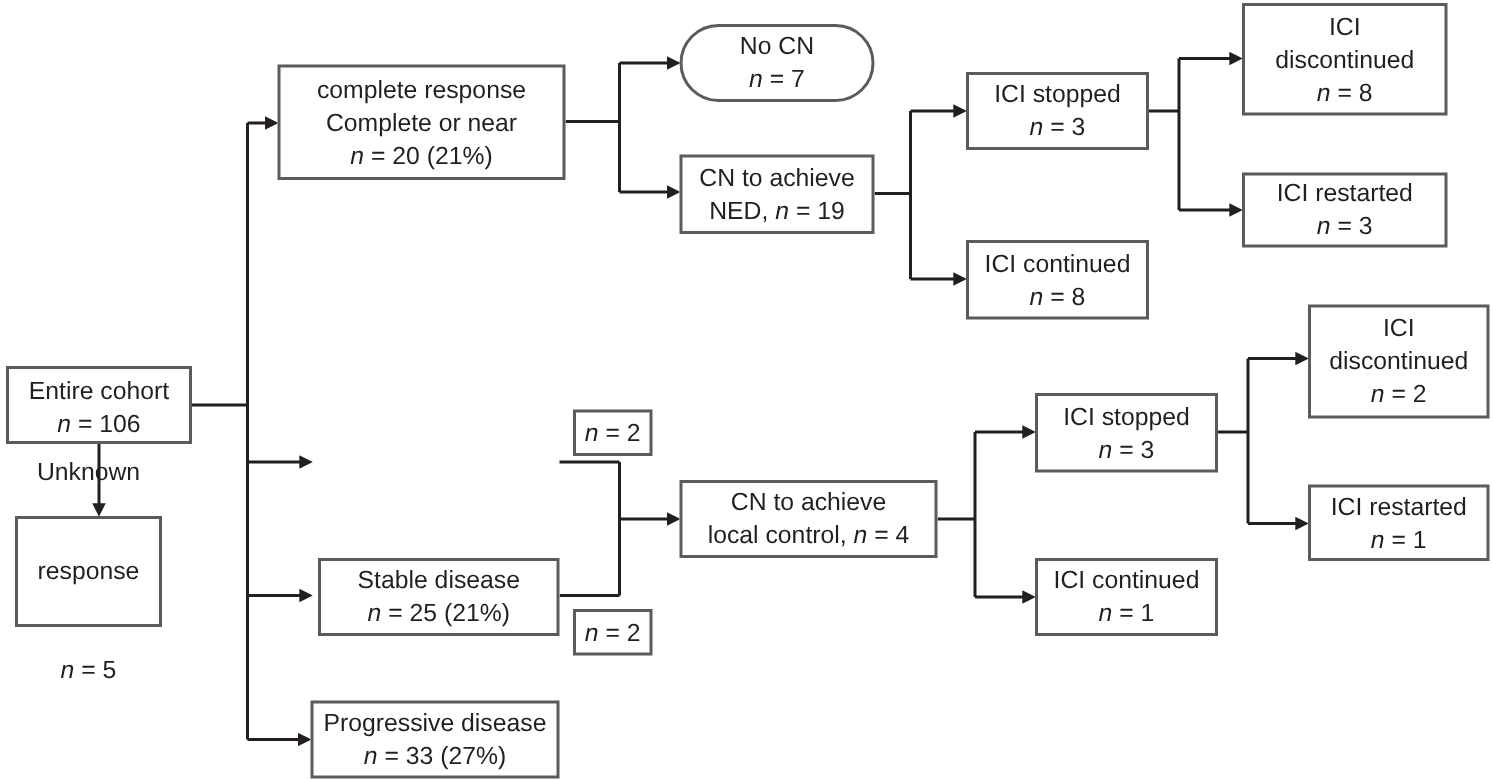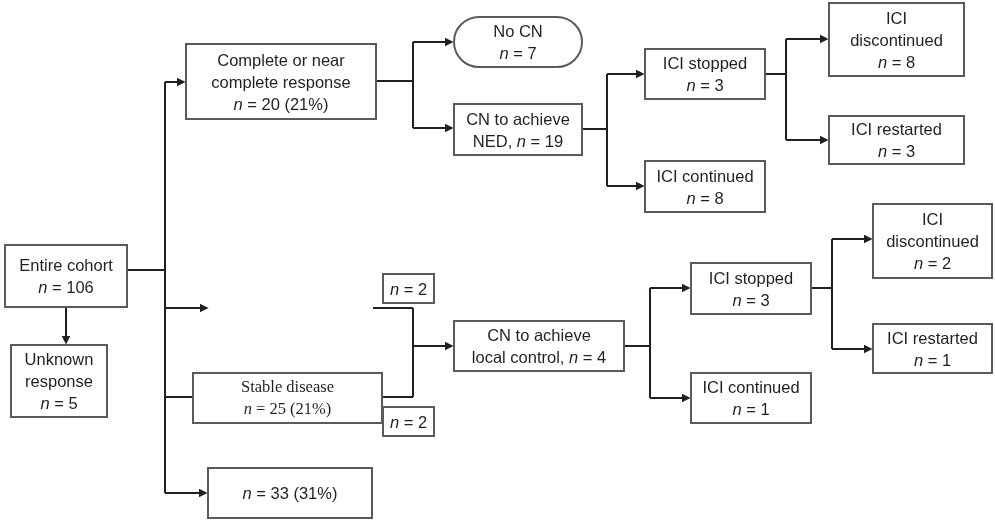--- a/index.html
+++ b/index.html
@@ -72,32 +72,32 @@
     <path class="ln arrow" d="M 786 39 H 820"></path>
     <path class="ln arrow" d="M 786 140 H 820"></path>
     <path class="ln arrow" d="M 413 346 H 445"></path>
     <path class="ln arrow" d="M 650 288 H 682"></path>
     <path class="ln arrow" d="M 650 398 H 682"></path>
     <path class="ln arrow" d="M 832 239 H 864"></path>
     <path class="ln arrow" d="M 832 349 H 864"></path>
   </svg>
 
   <div class="node-layer">
-      <div class="node" style="left: 4px; top: 244px; width: 124px; height: 64px;">
+      <div class="node" style="left: 4px; top: 244px; width: 124px; height: 52px; justify-content: flex-end;">
         <div>Entire cohort</div>
         <div class="count-line"><i>n</i><span> = 106</span></div>
       </div>
-      <div class="node" style="left: 10px; top: 344px; width: 98px; height: 74px;">
+      <div class="node" style="left: 10px; top: 344px; width: 98px; height: 74px; gap: 44px;">
         <div>Unknown</div>
         <div>response</div>
         <div class="count-line"><i>n</i><span> = 5</span></div>
       </div>
       <div class="node" style="left: 185px; top: 43px; width: 192px; height: 77px;">
+        <div>complete response</div>
         <div>Complete or near</div>
-        <div>complete response</div>
         <div class="count-line"><i>n</i><span> = 20 (21%)</span></div>
       </div>
       <div class="node" style="left: 453px; top: 16px; width: 130px; height: 52px; border-radius: 26px;">
         <div>No CN</div>
         <div class="count-line"><i>n</i><span> = 7</span></div>
       </div>
       <div class="node" style="left: 453px; top: 103px; width: 130px; height: 53px;">
         <div>CN to achieve</div>
         <div class="count-line"><span>NED, </span><i>n</i><span> = 19</span></div>
       </div>
@@ -114,21 +114,21 @@
         <div>discontinued</div>
         <div class="count-line"><i>n</i><span> = 8</span></div>
       </div>
       <div class="node" style="left: 828px; top: 115px; width: 137px; height: 50px;">
         <div>ICI restarted</div>
         <div class="count-line"><i>n</i><span> = 3</span></div>
       </div>
       <div class="node" style="left: 382px; top: 273px; width: 53px; height: 31px;">
         <div class="count-line"><i>n</i><span> = 2</span></div>
       </div>
-      <div class="node" style="left: 192px; top: 372px; width: 191px; height: 52px; font-family: Liberation Serif, serif;">
+      <div class="node" style="left: 212px; top: 372px; width: 161px; height: 52px;">
         <div>Stable disease</div>
         <div class="count-line"><i>n</i><span> = 25 (21%)</span></div>
       </div>
       <div class="node" style="left: 382px; top: 406px; width: 53px; height: 31px;">
         <div class="count-line"><i>n</i><span> = 2</span></div>
       </div>
       <div class="node" style="left: 453px; top: 320px; width: 172px; height: 52px;">
         <div>CN to achieve</div>
         <div class="count-line"><span>local control, </span><i>n</i><span> = 4</span></div>
       </div>
@@ -143,17 +143,18 @@
       <div class="node" style="left: 872px; top: 203px; width: 121px; height: 76px;">
         <div>ICI</div>
         <div>discontinued</div>
         <div class="count-line"><i>n</i><span> = 2</span></div>
       </div>
       <div class="node" style="left: 872px; top: 323px; width: 121px; height: 51px;">
         <div>ICI restarted</div>
         <div class="count-line"><i>n</i><span> = 1</span></div>
       </div>
       <div class="node" style="left: 207px; top: 467px; width: 166px; height: 52px;">
-        <div class="count-line"><i>n</i><span> = 33 (31%)</span></div>
+        <div>Progressive disease</div>
+        <div class="count-line"><i>n</i><span> = 33 (27%)</span></div>
       </div>
     </div>
 
 </div>
 
 </body></html>

